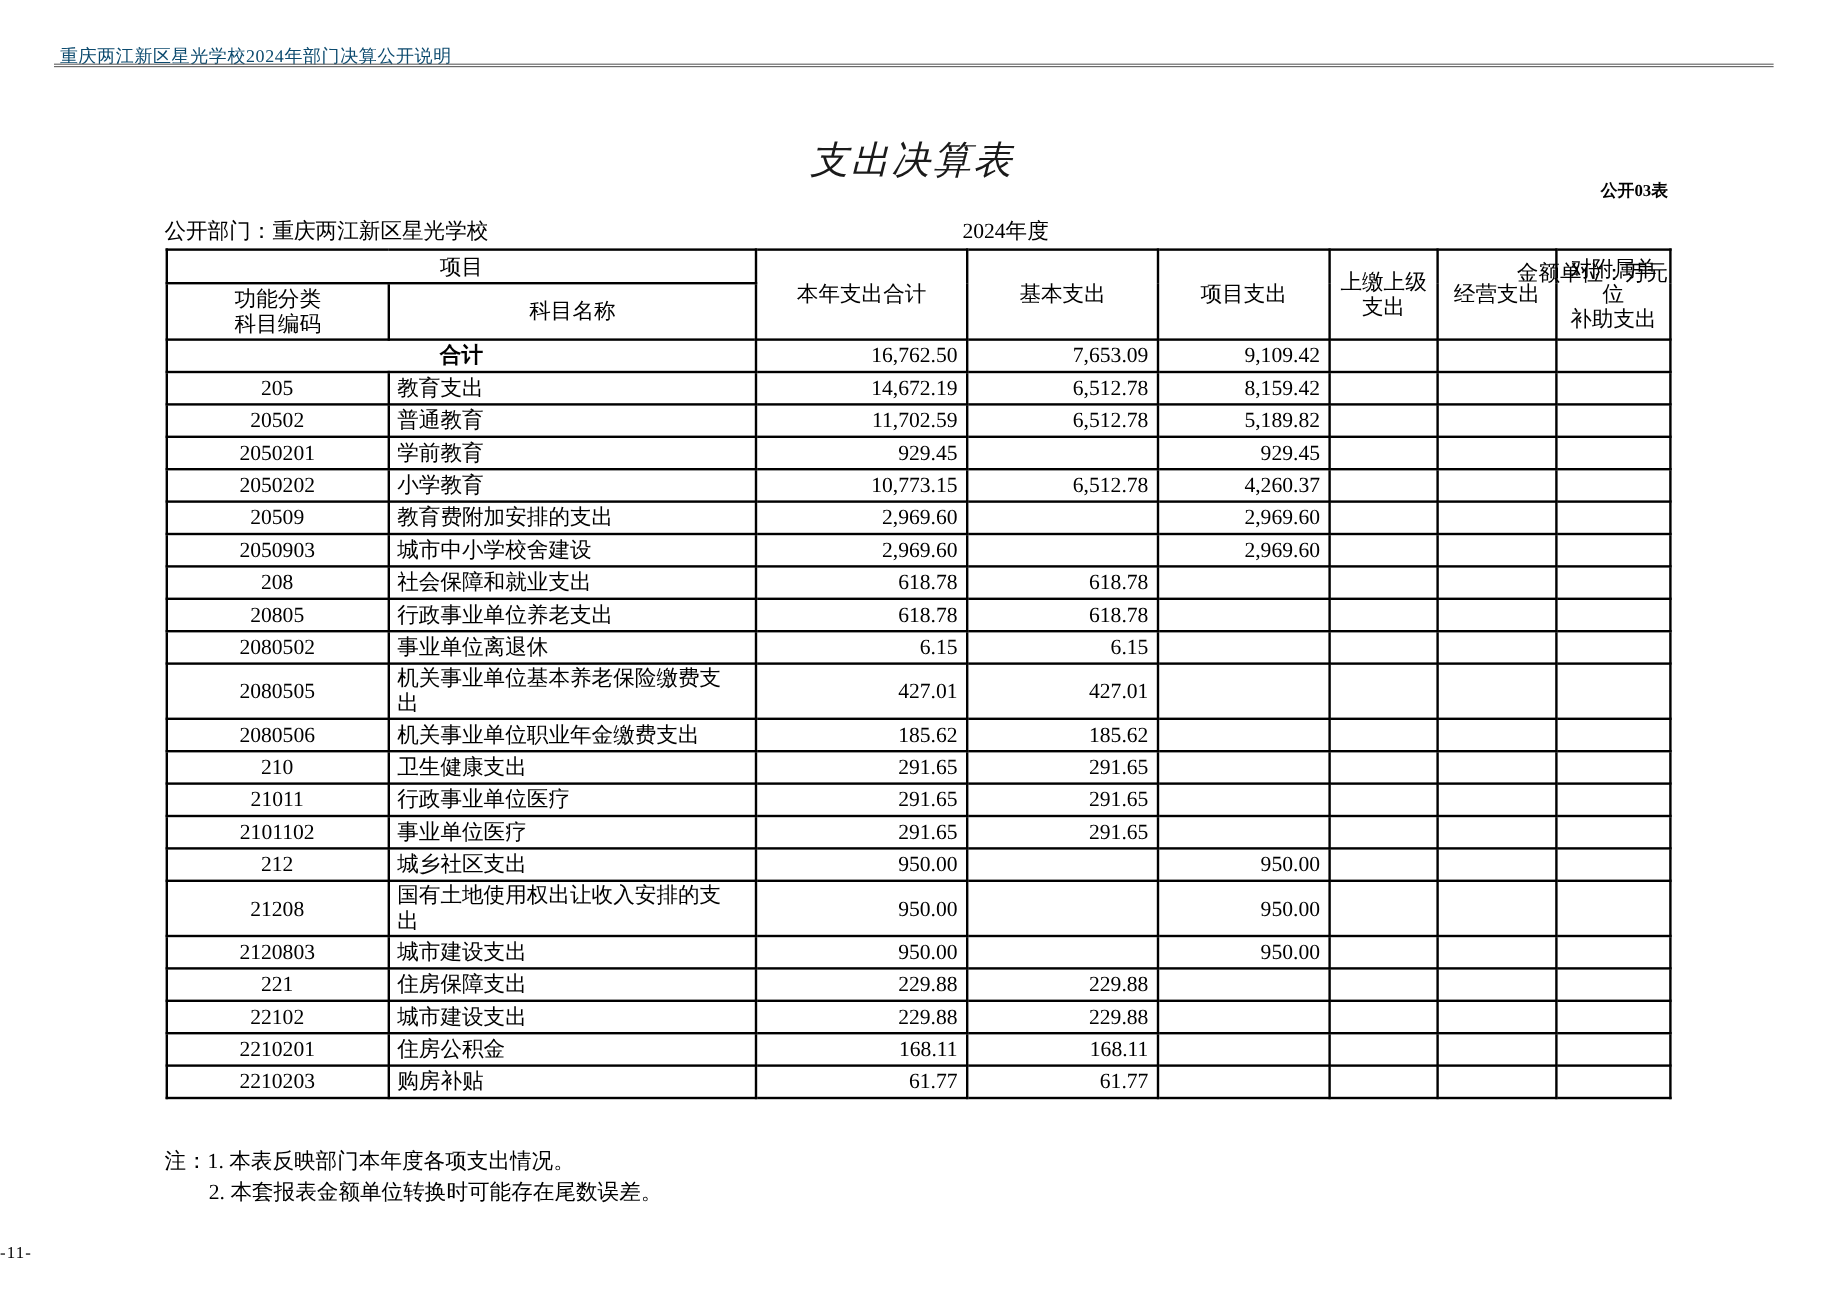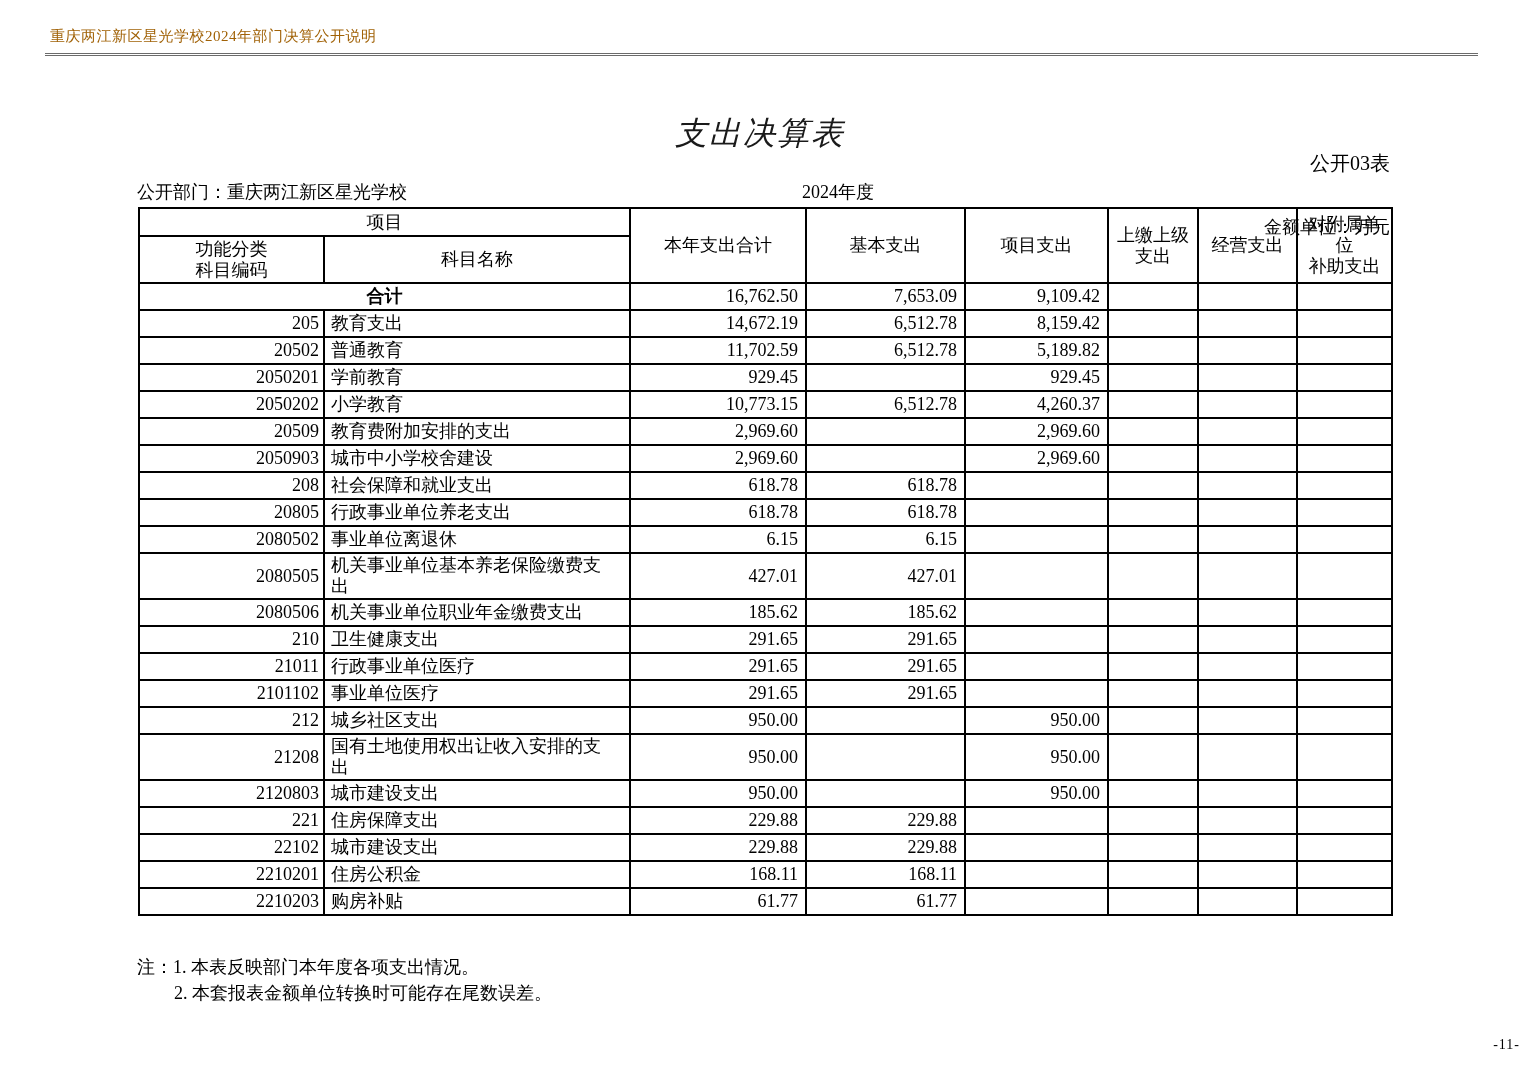--- a/index.html
+++ b/index.html
@@ -5,36 +5,36 @@
   * { box-sizing: border-box; }
   html, body { margin: 0; padding: 0; }
   body {
     width: 1520px; height: 1074px;
     background: #ffffff; color: #000000;
     font-family: "Liberation Serif", "DejaVu Serif", serif;
     position: relative; overflow: hidden;
   }
 
   .doc-header {
-    position: absolute; left: 50px; top: 27px;
-    font-size: 15px; letter-spacing: 0.5px; color: #a16207;
+    position: absolute; left: 50px; top: 38px;
+    font-size: 15px; letter-spacing: 0.5px; color: #0c4a6e;
   }
   .header-rule {
     position: absolute; left: 45px; top: 53px; width: 1433px; height: 0;
     border-bottom: 3px double #6b6b6b;
   }
 
   .doc-title {
     position: absolute; left: 0; top: 112px; width: 1520px;
     text-align: center; font-size: 32px; letter-spacing: 2px; color: #1a1a1a; font-style: italic;
   }
 
   .form-code {
     position: absolute; left: 137px; top: 150px; width: 1253px;
-    text-align: right; font-size: 20px;
+    text-align: right; font-size: 14px; font-weight: bold;
   }
 
   .meta-row {
     position: absolute; left: 137px; top: 180px; width: 1253px;
     height: 24px; font-size: 18px;
   }
   .meta-dept { position: absolute; left: 0; top: 0; }
   .meta-year { position: absolute; left: 665px; top: 0; }
   .meta-unit { position: absolute; right: 0; top: 0; margin-top: 35px; }
 
@@ -51,34 +51,34 @@
     vertical-align: middle;
     overflow: hidden;
   }
   .budget thead th {
     font-weight: normal; text-align: center;
     white-space: pre-line; padding: 1px 2px;
   }
   .budget thead tr.h1 { height: 28px; }
   .budget thead tr.h2 { height: 47px; }
   .budget tbody tr { height: 27px; }
-  td.code { text-align: right; padding-left: 3px; }
+  td.code { text-align: center; padding-left: 3px; }
   td.name { text-align: left; padding: 1px 12px 1px 6px; }
   td.num  { text-align: right; padding-right: 7px; }
   td.total-label { text-align: center; font-weight: bold; }
 
   .notes {
     position: absolute; left: 137px; top: 941px;
     font-size: 18px; line-height: 26px; margin-top: 13px;
   }
   .note-indent { padding-left: 37px; }
 
   .page-num {
     position: absolute; left: 0; top: 1037px; width: 1520px;
-    text-align: right; font-size: 14px; letter-spacing: 1px;
+    text-align: left; font-size: 14px; letter-spacing: 1px;
   }
 </style>
 </head>
 <body>
 
 <div class="doc-header">重庆两江新区星光学校2024年部门决算公开说明</div>
 <div class="header-rule"></div>
 
 <div class="doc-title">支出决算表</div>
 <div class="form-code">公开03表</div>

